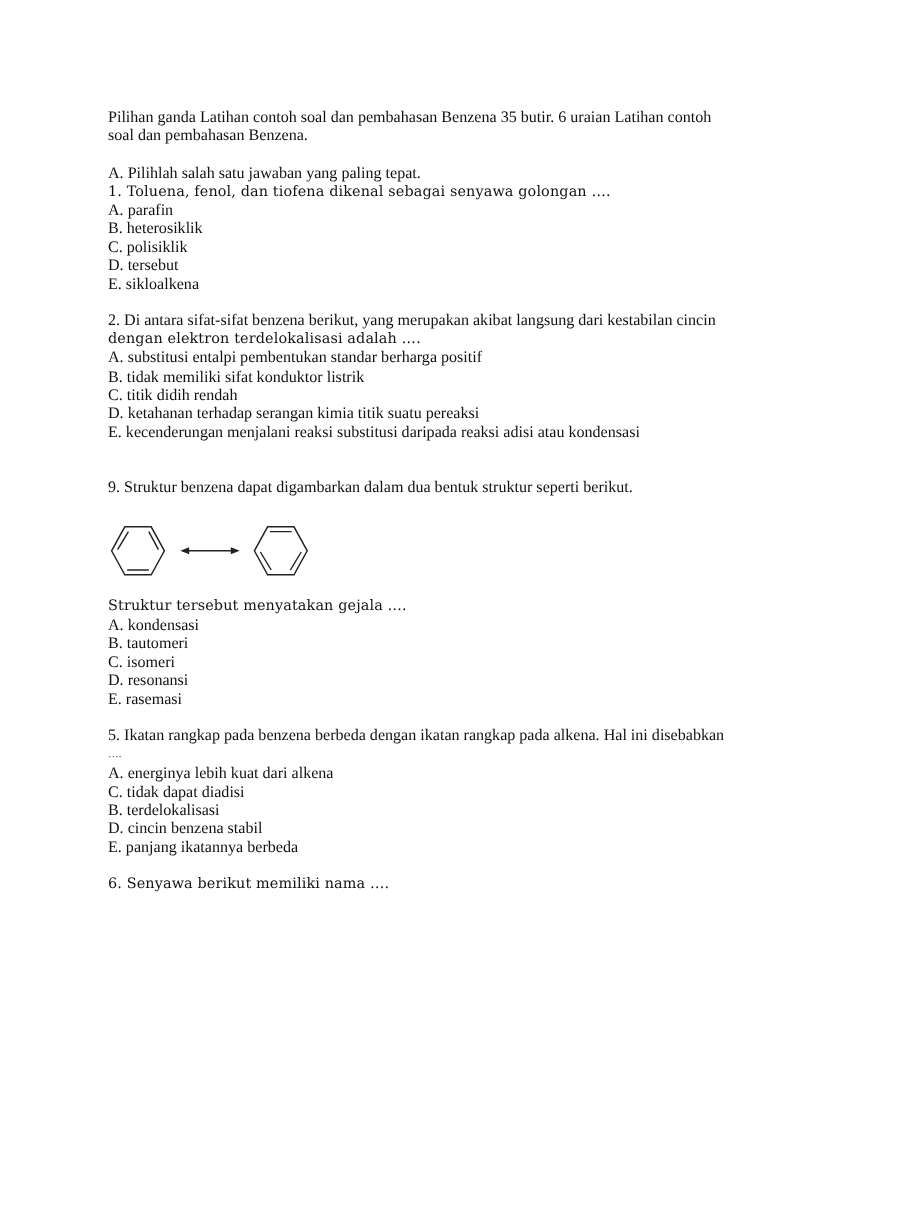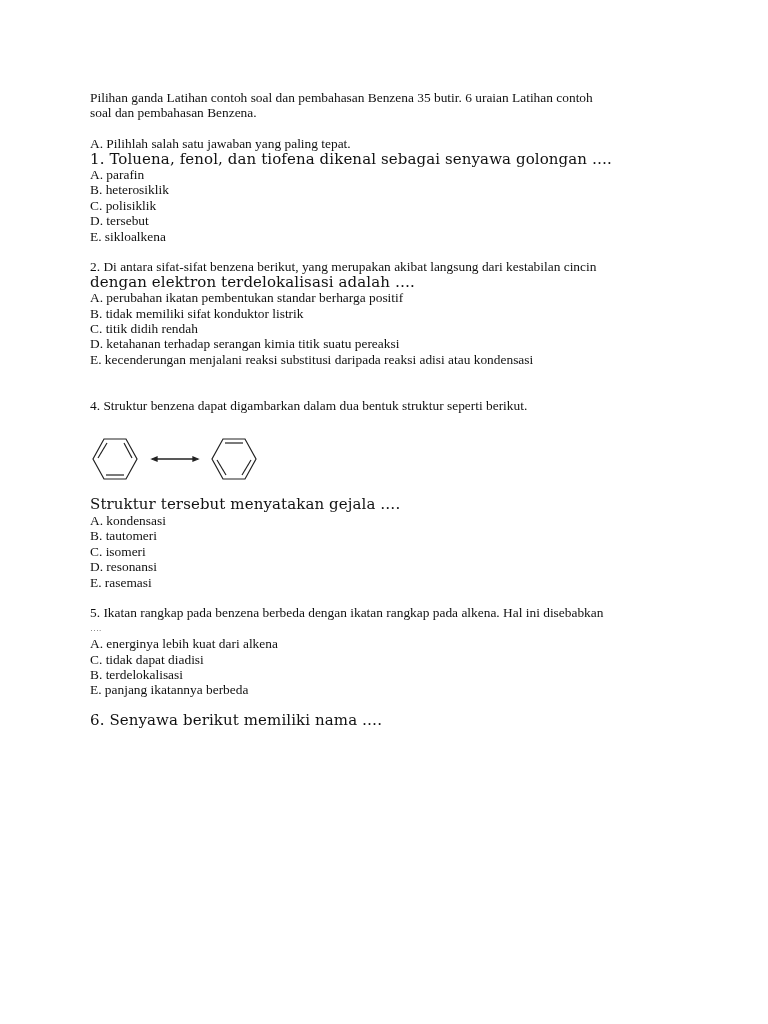--- a/index.html
+++ b/index.html
@@ -23,21 +23,21 @@
       top: 90px;
       width: 600px;
     }
     .para { margin: 0; }
     .gap { height: 15.4px; }
     .heading { font-weight: normal; }
     .q-line { margin: 0; }
     .opt { margin: 0; }
     .alt-font {
       font-family: "DejaVu Serif", serif;
-      font-size: 15px;
+      font-size: 12px;
       letter-spacing: 0.1px;
     }
     .figure {
       height: 62px;
       position: relative;
       margin: 6px 0 6px 0;
     }
     .figure svg { position: absolute; left: 0; top: 0; }
   </style>
 </head>
@@ -59,34 +59,34 @@
     <p class="opt">C. polisiklik</p>
     <p class="opt">D. tersebut</p>
     <p class="opt">E. sikloalkena</p>
   </div>
 
   <div class="gap"></div>
 
   <div>
     <p class="q-line">2. Di antara sifat-sifat benzena berikut, yang merupakan akibat langsung dari kestabilan cincin</p>
     <p class="q-line alt-font">dengan elektron terdelokalisasi adalah ….</p>
-    <p class="opt">A. perubahan ikatan pembentukan standar berharga positif</p>
+    <p class="opt">A. substitusi entalpi pembentukan standar berharga positif</p>
     <p class="opt">B. tidak memiliki sifat konduktor listrik</p>
     <p class="opt">C. titik didih rendah</p>
     <p class="opt">D. ketahanan terhadap serangan kimia titik suatu pereaksi</p>
     <p class="opt">E. kecenderungan menjalani reaksi substitusi daripada reaksi adisi atau kondensasi</p>
   </div>
 
   <div class="gap"></div>
 
 
   <div class="gap"></div>
 
   <div>
-    <p class="q-line">4. Struktur benzena dapat digambarkan dalam dua bentuk struktur seperti berikut.</p>
+    <p class="q-line">9. Struktur benzena dapat digambarkan dalam dua bentuk struktur seperti berikut.</p>
 
     <div class="figure" style="margin-top:16px;">
       <svg width="180" height="62" viewBox="0 0 180 62">
 
         <g stroke="#222" stroke-width="1.2" fill="none">
           <polygon points="14,10 36,10 47,30 36,50 14,50 3,30"></polygon>
 
           <line x1="8" y1="29" x2="17" y2="14"></line>
           <line x1="34" y1="14" x2="42" y2="29"></line>
           <line x1="16" y1="46" x2="34" y2="46"></line>
@@ -116,20 +116,21 @@
   </div>
 
   <div class="gap"></div>
 
   <div>
     <p class="q-line">5. Ikatan rangkap pada benzena berbeda dengan ikatan rangkap pada alkena. Hal ini disebabkan</p>
     <p class="q-line" style="font-size:9px; line-height:15.4px; color:#555;">….</p>
     <p class="opt">A. energinya lebih kuat dari alkena</p>
     <p class="opt">C. tidak dapat diadisi</p>
     <p class="opt">B. terdelokalisasi</p>
+    <p class="opt">D. cincin benzena stabil</p>
     <p class="opt">E. panjang ikatannya berbeda</p>
   </div>
 
   <div class="gap"></div>
 
   <div>
     <p class="q-line alt-font">6. Senyawa berikut memiliki nama ….</p>
   </div>
 
 </div>

